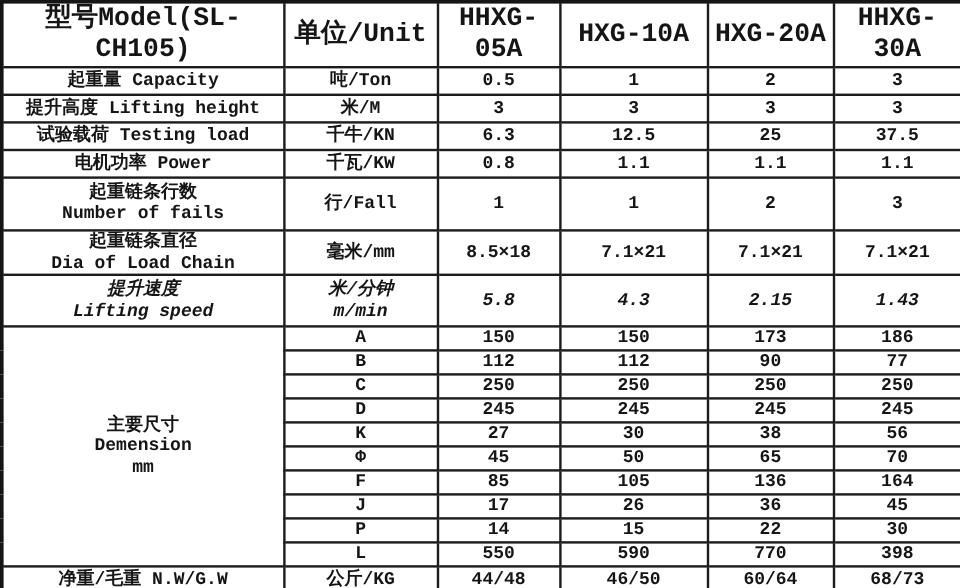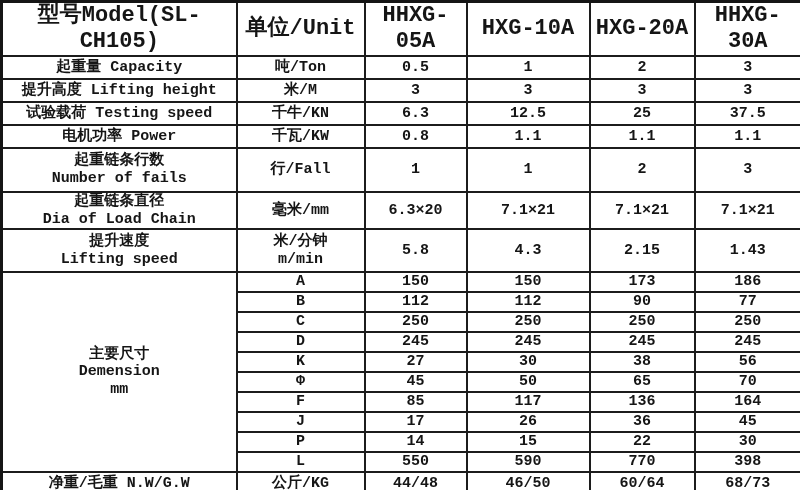--- a/index.html
+++ b/index.html
@@ -32,21 +32,21 @@
     vertical-align: middle;
     font-size: 15px;
     line-height: 1.18;
     white-space: pre-line;
     overflow: hidden;
   }
   tr.rh  { height: 36px; }  
   tr.rs  { height: 23px; margin-top: 21px; }  
   tr.rf  { height: 44px; font-family: Liberation Mono, monospace; }  
   tr.rd  { height: 35px; }  
-  tr.rv  { height: 43px; }  
+  tr.rv  { height: 43px; font-style: italic; }  
   tr.rm  { height: 20px; }  
   tr.rw  { height: 23px; }  
   tr.rh td { font-size: 22px; }
   td.unit-sub { font-size: 15px; }
 </style>
 </head>
 <body>
 
 <div class="sheet">
   <table class="spec">
@@ -80,21 +80,21 @@
       <tr class="rs">
         <td>提升高度 Lifting height</td>
         <td>米/M</td>
         <td>3</td>
         <td>3</td>
         <td>3</td>
         <td>3</td>
       </tr>
 
       <tr class="rs">
-        <td>试验载荷 Testing speed</td>
+        <td>试验载荷 Testing load</td>
         <td>千牛/KN</td>
         <td>6.3</td>
         <td>12.5</td>
         <td>25</td>
         <td>37.5</td>
       </tr>
 
       <tr class="rs">
         <td>电机功率 Power</td>
         <td>千瓦/KW</td>
@@ -111,21 +111,21 @@
         <td>1</td>
         <td>1</td>
         <td>2</td>
         <td>3</td>
       </tr>
 
       <tr class="rd">
         <td>起重链条直径
 Dia of Load Chain</td>
         <td>毫米/mm</td>
-        <td>6.3×20</td>
+        <td>8.5×18</td>
         <td>7.1×21</td>
         <td>7.1×21</td>
         <td>7.1×21</td>
       </tr>
 
       <tr class="rv">
         <td>提升速度
 Lifting speed</td>
         <td class="unit-sub">米/分钟
 m/min</td>
@@ -176,21 +176,21 @@
       <tr class="rm">
         <td>Φ</td>
         <td>45</td>
         <td>50</td>
         <td>65</td>
         <td>70</td>
       </tr>
       <tr class="rm">
         <td>F</td>
         <td>85</td>
-        <td>117</td>
+        <td>105</td>
         <td>136</td>
         <td>164</td>
       </tr>
       <tr class="rm">
         <td>J</td>
         <td>17</td>
         <td>26</td>
         <td>36</td>
         <td>45</td>
       </tr>

